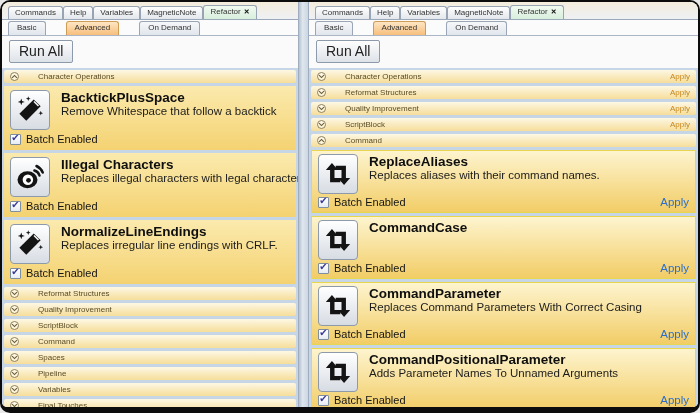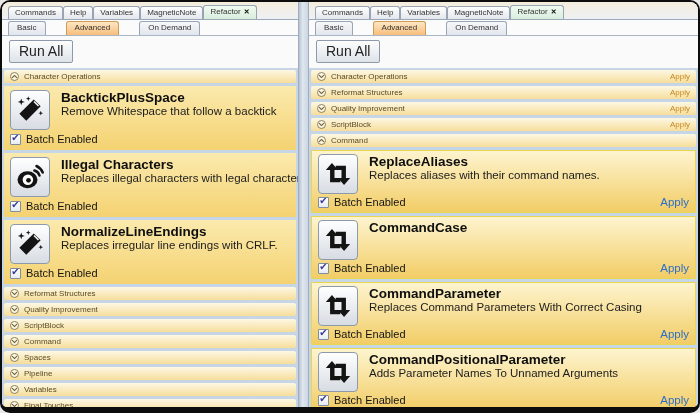--- a/index.html
+++ b/index.html
@@ -64,21 +64,21 @@
     flex:1; background:#c6d6e6; padding:2px;
     display:flex; flex-direction:column; gap:3px; overflow:hidden;
   }
 
   .sec-header {
     height:13px; min-height:13px;
     display:flex; align-items:center; gap:5px;
     padding:0 6px; border-radius:2px;
     background:linear-gradient(#fdf8e4,#f6dd9a);
   }
-  .sec-title { font-size:8px; color:#5a4c26; white-space:nowrap; }
+  .sec-title { font-size:8px; color:#5a4c26; white-space:nowrap;margin-left:14px; }
   .chev {
     width:9px; height:9px; min-width:9px;
     border:1px solid #8f815b; border-radius:50%;
     background:rgba(255,255,255,.55);
     display:flex; align-items:center; justify-content:center;
   }
   .spacer { flex:1; }
   .apply-sm { font-size:8px; color:#c8871b; white-space:nowrap; }
 
   .item { background:linear-gradient(#fbeaae,#f4d271); padding:4px 6px 5px; }

